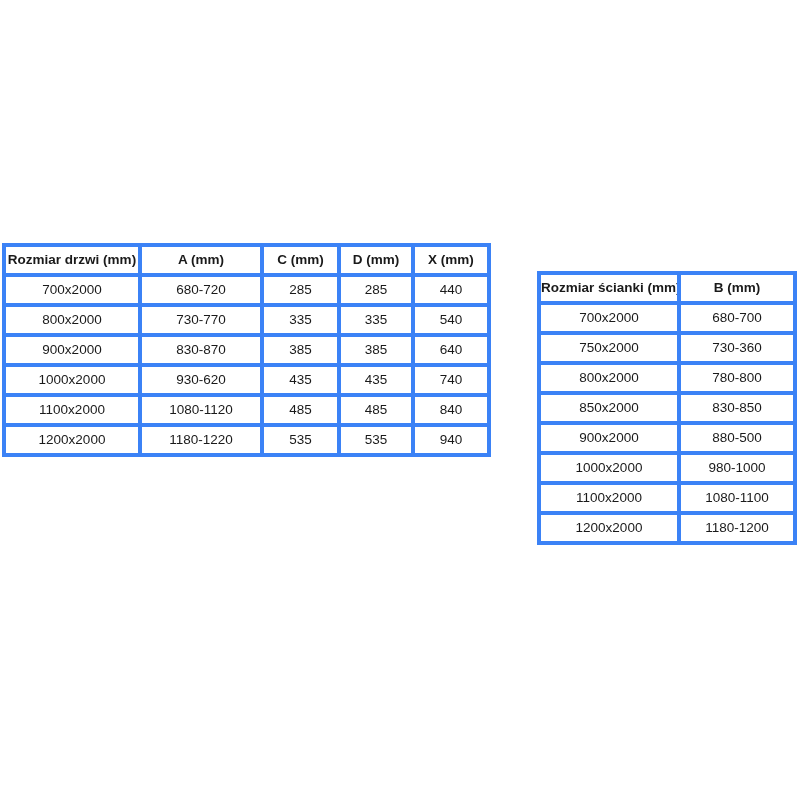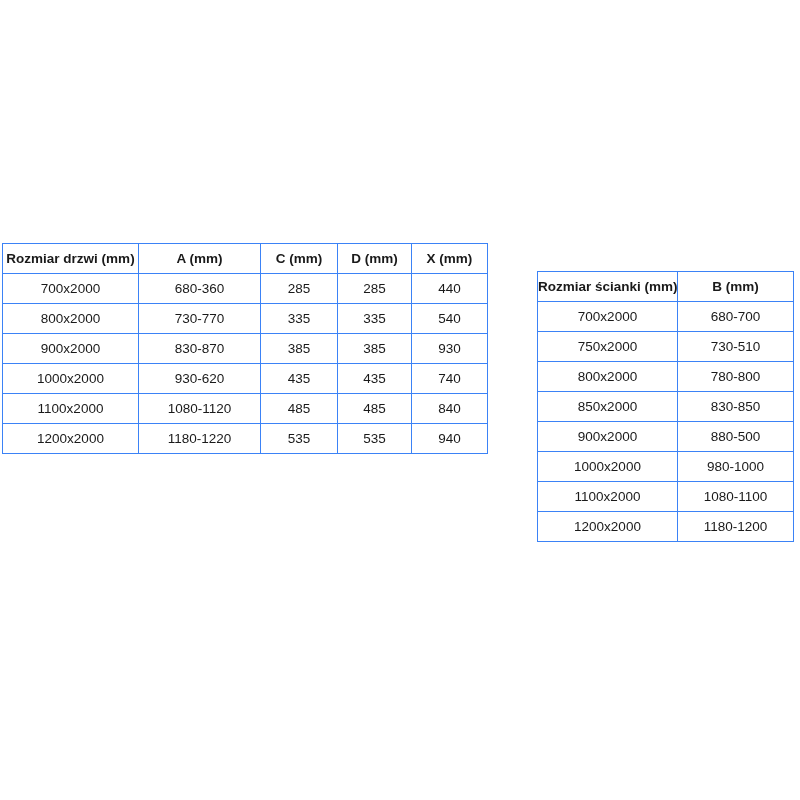--- a/index.html
+++ b/index.html
@@ -17,21 +17,21 @@
     overflow: hidden;
   }
   table.spec {
     position: absolute;
     border-collapse: collapse;
     table-layout: fixed;
     background: #ffffff;
     color: #1a1a1a;
   }
   table.spec th, table.spec td {
-    border: 1px solid #3b82f6;
+    border: 4px solid #3b82f6;
     text-align: center;
     vertical-align: middle;
     height: 30px;
     font-size: 13.5px;
     line-height: 1;
     white-space: nowrap;
     overflow: hidden;
   }
   table.spec th {
     font-weight: bold;
@@ -57,38 +57,38 @@
           <th>Rozmiar drzwi (mm)</th>
           <th>A (mm)</th>
           <th>C (mm)</th>
           <th>D (mm)</th>
           <th>X (mm)</th>
         </tr>
     </thead>
     <tbody>
         <tr>
           <td>700x2000</td>
-          <td>680-360</td>
+          <td>680-720</td>
           <td>285</td>
           <td>285</td>
           <td>440</td>
         </tr>
         <tr>
           <td>800x2000</td>
           <td>730-770</td>
           <td>335</td>
           <td>335</td>
           <td>540</td>
         </tr>
         <tr>
           <td>900x2000</td>
           <td>830-870</td>
           <td>385</td>
           <td>385</td>
-          <td>930</td>
+          <td>640</td>
         </tr>
         <tr>
           <td>1000x2000</td>
           <td>930-620</td>
           <td>435</td>
           <td>435</td>
           <td>740</td>
         </tr>
         <tr>
           <td>1100x2000</td>
@@ -118,21 +118,21 @@
           <th>B (mm)</th>
         </tr>
     </thead>
     <tbody>
         <tr>
           <td>700x2000</td>
           <td>680-700</td>
         </tr>
         <tr>
           <td>750x2000</td>
-          <td>730-510</td>
+          <td>730-360</td>
         </tr>
         <tr>
           <td>800x2000</td>
           <td>780-800</td>
         </tr>
         <tr>
           <td>850x2000</td>
           <td>830-850</td>
         </tr>
         <tr>

